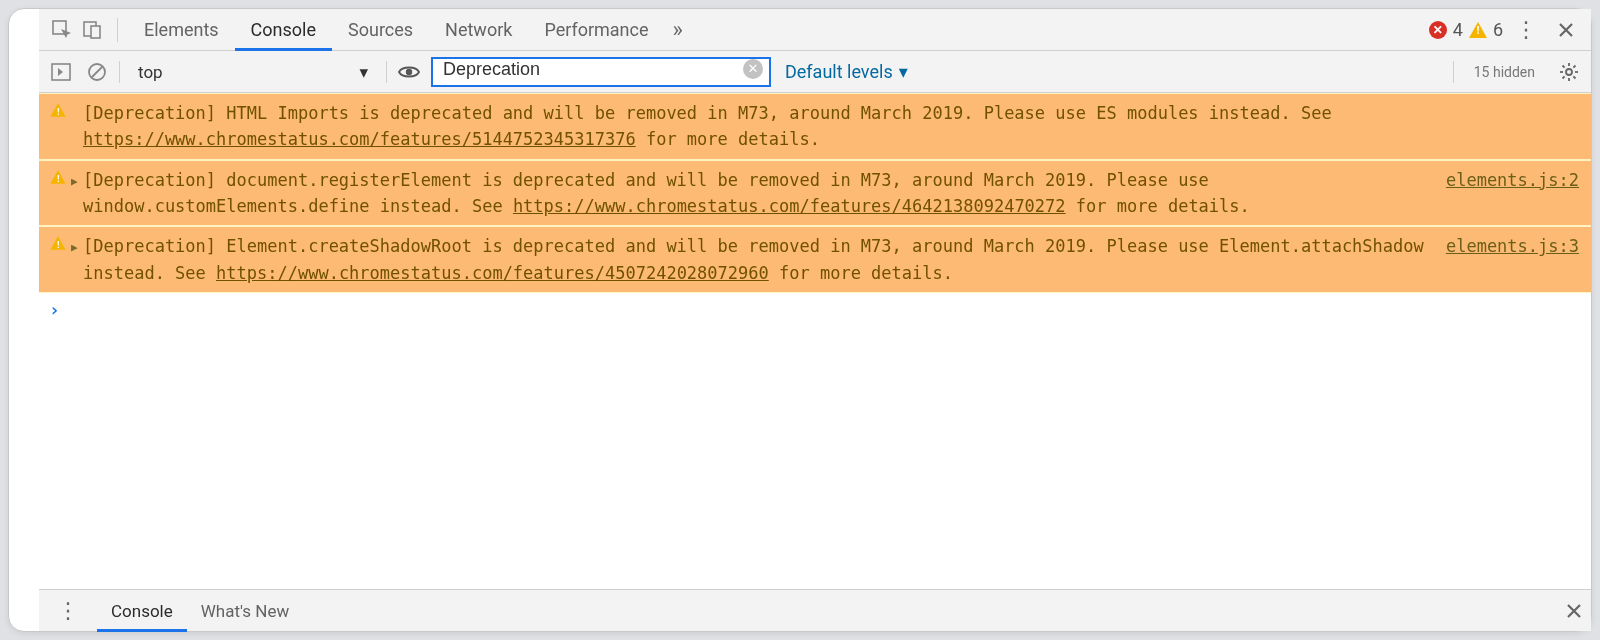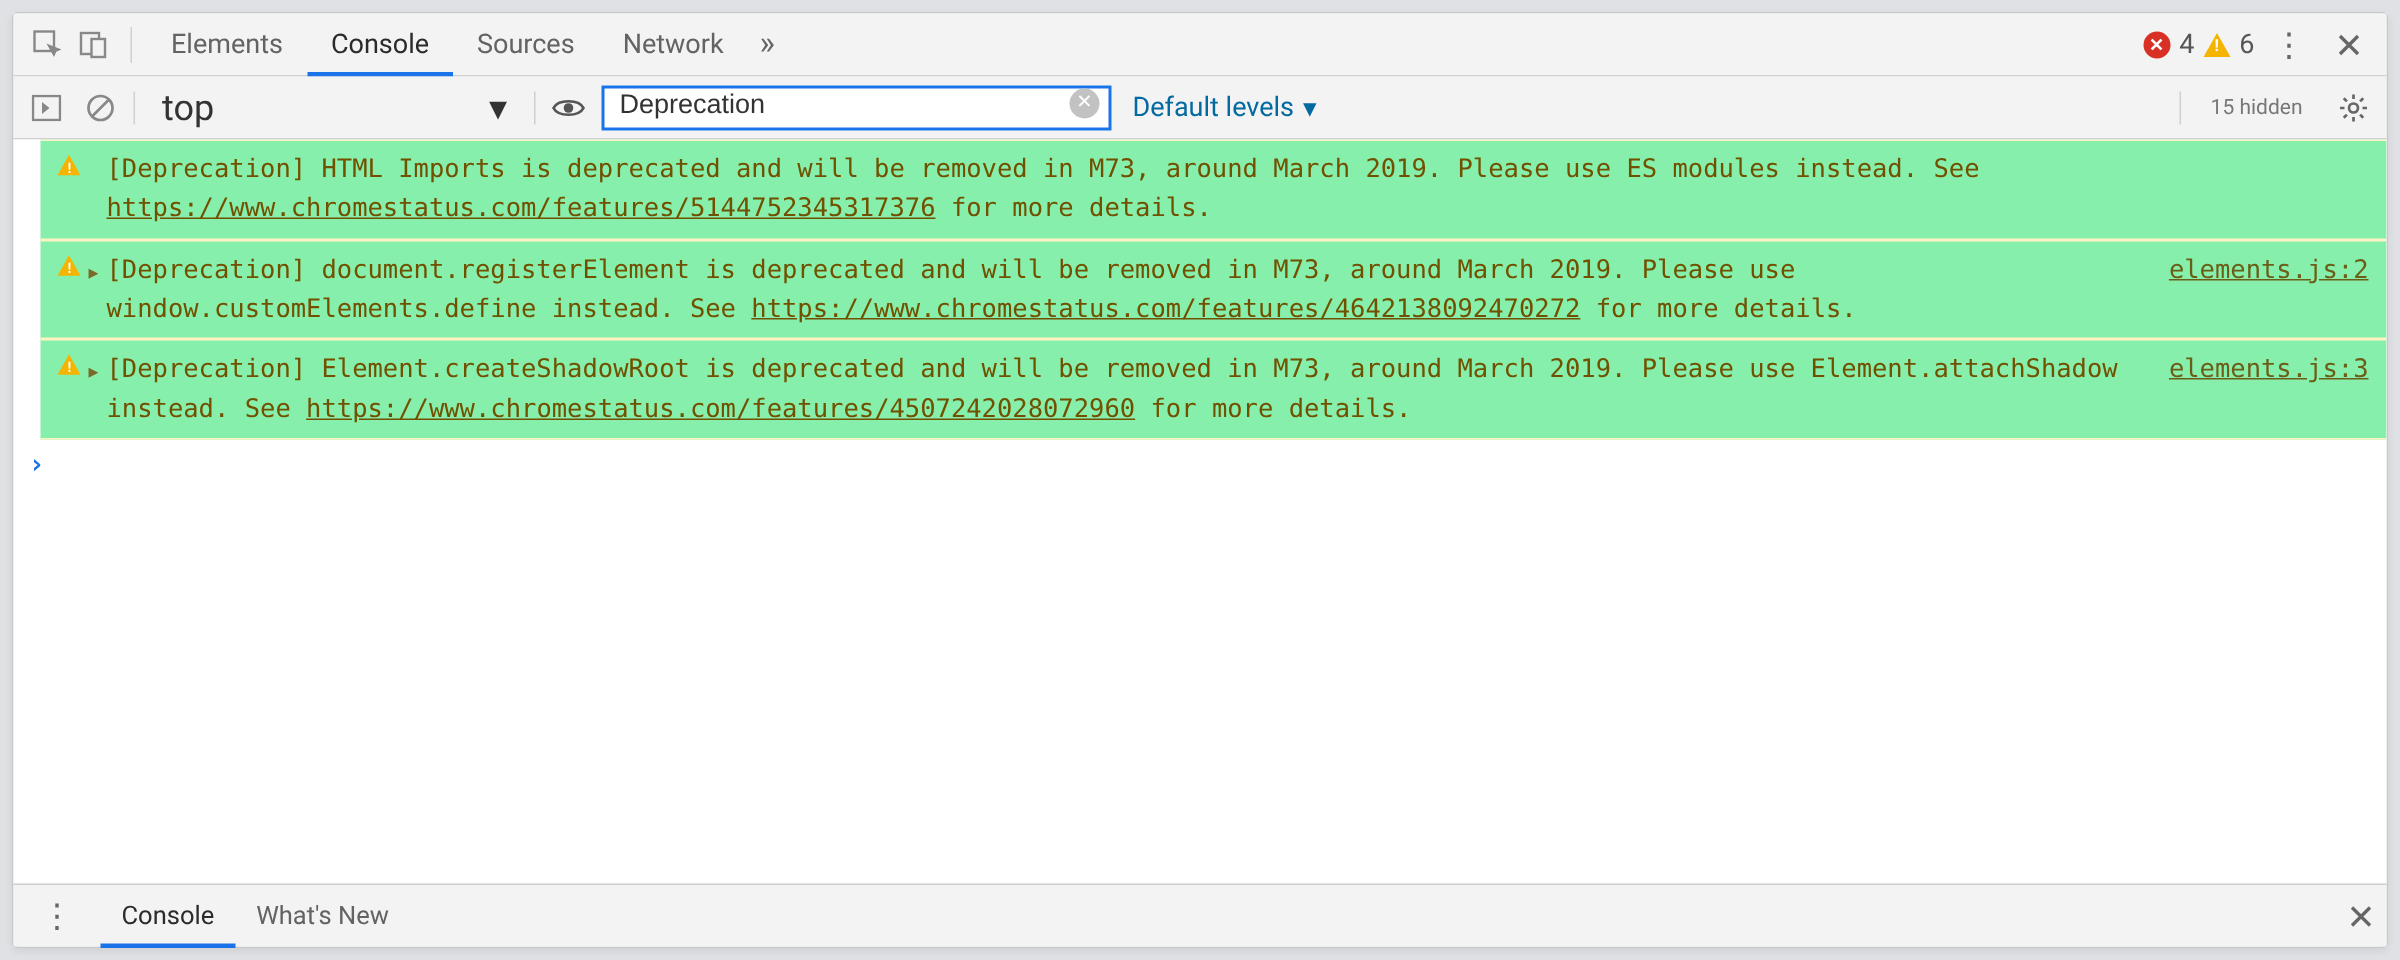--- a/index.html
+++ b/index.html
@@ -1,50 +1,50 @@
 <!DOCTYPE html>
 <html><head>
 <meta charset="utf-8">
 <style>
   * { margin:0; padding:0; box-sizing:border-box; }
   html,body { width:1600px; height:640px; font-family:-apple-system,BlinkMacSystemFont,"Segoe UI",Roboto,Arial,sans-serif; background:#dfe1e4; overflow:hidden; }
-  .window { position:absolute; left:8px; top:8px; right:8px; bottom:8px; background:#fff; border:1px solid #c6c8ca; border-radius:4px; display:flex; flex-direction:column; box-shadow:0 2px 6px rgba(0,0,0,.08); }
+  .window { position:absolute; left:8px; top:8px; right:8px; bottom:8px; background:#fff; border:1px solid #c6c8ca; border-radius:16px; display:flex; flex-direction:column; box-shadow:0 2px 6px rgba(0,0,0,.08);padding-left:30px; }
   
   .tabs { display:flex; align-items:center; height:42px; border-bottom:1px solid #cfcfcf; background:#f3f3f3; padding:0 8px; color:#555; }
   .tabs .icon-btn { width:30px; height:30px; display:flex; align-items:center; justify-content:center; color:#888; cursor:pointer; }
   .tabs .vdiv { width:1px; height:24px; background:#d0d0d0; margin:0 10px; }
   .tabs .tab { padding:0 16px; height:42px; line-height:42px; font-size:18px; color:#636363; cursor:pointer; }
   .tabs .tab.active { color:#2b2b2b; border-bottom:3px solid #1a73e8; }
   .tabs .overflow { font-size:22px; color:#666; padding:0 8px; cursor:pointer; }
   .tabs .spacer { flex:1; }
   .tabs .badge-group { display:flex; align-items:center; gap:6px; font-size:18px; }
   .badge-circle { width:18px; height:18px; border-radius:50%; display:inline-flex; align-items:center; justify-content:center; color:#fff; font-size:12px; font-weight:bold; }
   .badge-circle.err { background:#d93025; }
   .warn-tri { width:0; height:0; border-left:9px solid transparent; border-right:9px solid transparent; border-bottom:16px solid #f4b400; position:relative; display:inline-block; }
   .warn-tri::after { content:"!"; position:absolute; left:-3px; top:2px; width:6px; text-align:center; font-size:11px; font-weight:bold; color:#fff; }
   .tabs .count { color:#555; }
   .tabs .dots { font-size:22px; color:#666; padding:0 12px; cursor:pointer; }
   .tabs .close { font-size:20px; color:#666; padding:0 8px; cursor:pointer; }
   
   .filter { display:flex; align-items:center; height:42px; border-bottom:1px solid #cfcfcf; background:#f3f3f3; padding:0 8px; gap:8px; }
   .filter .icon-btn { width:28px; height:28px; display:flex; align-items:center; justify-content:center; color:#888; cursor:pointer; }
   .vdiv2 { width:1px; height:22px; background:#d0d0d0; }
-  .context { display:flex; align-items:center; gap:4px; padding:0 10px; color:#333; cursor:pointer; font-size:24px; width:250px; justify-content:space-between; }
+  .context { display:flex; align-items:center; gap:4px; padding:0 10px; color:#333; cursor:pointer; font-size:17px; width:250px; justify-content:space-between; }
   .eye { color:#555; }
   .search { display:flex; align-items:flex-start; width:340px; height:30px; border:2px solid #1a73e8; background:#fff; padding:0 6px 0 10px; }
   .search input { flex:1; border:none; outline:none; font-size:18px; color:#333; background:transparent; }
   .clear { width:20px; height:20px; border-radius:50%; background:#c2c2c2; color:#fff; font-size:13px; line-height:20px; text-align:center; cursor:pointer; }
   .levels { display:flex; align-items:center; gap:6px; font-size:18px; color:#0369a1; cursor:pointer; padding:0 6px; }
   .filter .spacer { flex:1; }
   .hidden { color:#777; font-size:14px; padding:0 12px; }
   .gear { color:#666; cursor:pointer; }
   
   .console { flex:1; overflow:auto; background:#fff; }
   .entry { display:flex; padding:6px 12px 6px 10px; font-family:Menlo,Consolas,monospace; font-size:17px; line-height:1.55; }
-  .entry.warn { background:#86efac; border-top:1px solid #fff3c2; border-bottom:1px solid #fff3c2; color:#715100;margin-left:18px; }
+  .entry.warn { background:#fdba74; border-top:1px solid #fff3c2; border-bottom:1px solid #fff3c2; color:#715100; }
   .entry .gutter { flex:0 0 34px; display:flex; align-items:flex-start; gap:4px; padding-top:2px; }
   .entry .gutter .arrow { color:#7a6a2a; font-size:11px; cursor:pointer; padding-top:4px; }
   .entry .msg { flex:1; white-space:pre-wrap; word-break:break-word; }
   .entry .src { flex:0 0 auto; padding-left:16px; text-decoration:underline; color:#6b5e17; cursor:pointer; }
   .entry a { color:inherit; text-decoration:underline; }
   .prompt { display:flex; align-items:center; padding:6px 10px; }
   .prompt .chev { color:#1a73e8; font-family:Menlo,monospace; font-size:18px; font-weight:bold; }
   
   .drawer { display:flex; align-items:center; height:42px; border-top:1px solid #cfcfcf; background:#f3f3f3; padding:0 8px; gap:8px; }
   .drawer .dots { font-size:22px; color:#666; padding:0 10px; cursor:pointer; }
@@ -69,20 +69,21 @@
           <rect x="2" y="2" width="12" height="14" fill="none" stroke="#888" stroke-width="1.6"></rect>
           <rect x="9" y="6" width="9" height="12" fill="#f3f3f3" stroke="#888" stroke-width="1.6"></rect>
         </svg>
     </div>
     <div class="vdiv"></div>
     <div id="tabs-host" style="display: flex;">
         <div class="tab">Elements</div>
         <div class="tab active">Console</div>
         <div class="tab">Sources</div>
         <div class="tab">Network</div>
+        <div class="tab">Performance</div>
       </div>
     <div class="overflow">»</div>
     <div class="spacer"></div>
     <div class="badge-group">
       <span class="badge-circle err">✕</span>
       <span class="count">4</span>
       <span class="warn-tri"></span>
       <span class="count">6</span>
     </div>
     <div class="dots">⋮</div>

